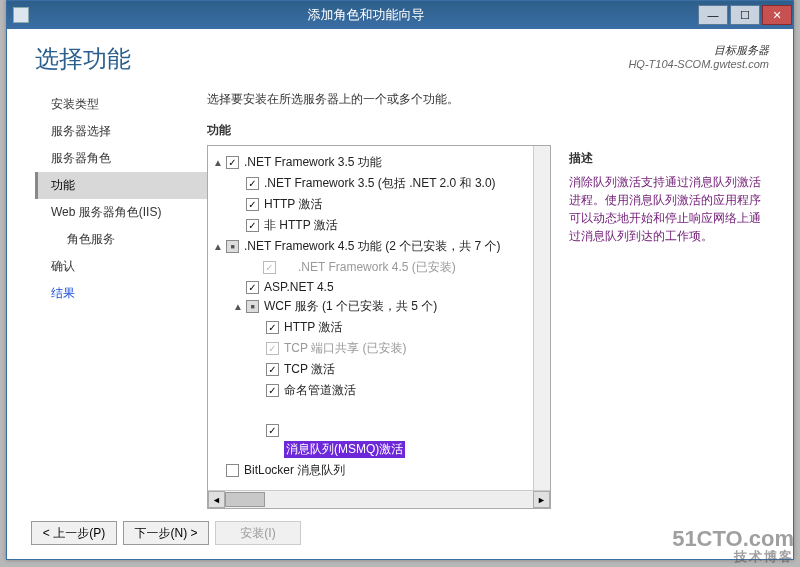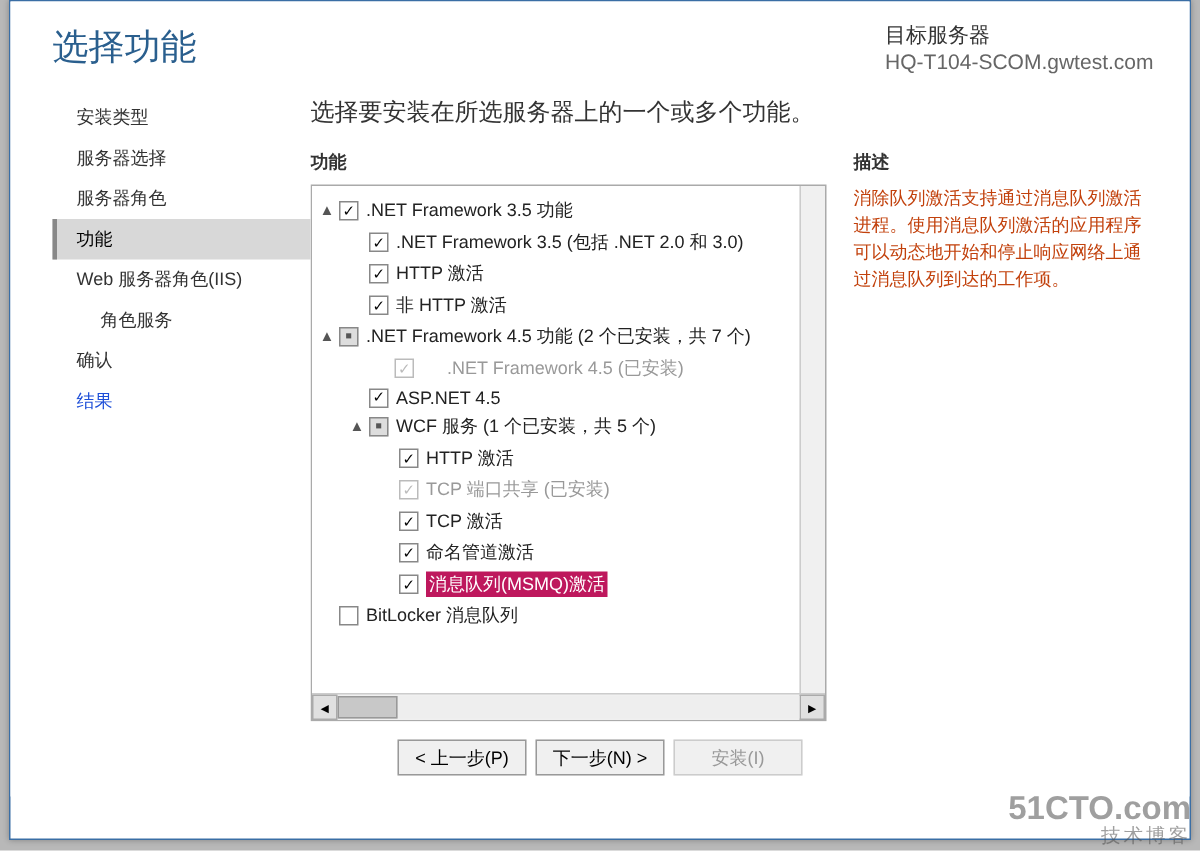--- a/index.html
+++ b/index.html
@@ -7,62 +7,71 @@
 .window { position: absolute; left: 6px; top: 0; width: 788px; height: 560px; background: #fff; border: 1px solid #3a6ea5; box-shadow: 0 0 4px rgba(0,0,0,0.3); }
 .titlebar { height: 28px; background: linear-gradient(#2e5f8a, #3a6ea5); display: flex; align-items: center; color: #fff; font-size: 13px; }
 .titlebar-icon { width: 16px; height: 16px; margin: 0 6px; background: #dde6ee; border: 1px solid #8aa; }
 .titlebar-title { flex: 1; text-align: center; }
 .titlebar-buttons { display: flex; }
 .titlebar-btn { width: 30px; height: 20px; margin: 0 1px; background: #c9d3df; border: 1px solid #5a7a99; display: flex; align-items: center; justify-content: center; font-size: 11px; cursor: pointer; color: #000; }
 .titlebar-btn.close { background: #c75050; color: #fff; border-color: #8a2a2a; }
 .client { height: calc(100% - 28px); background: #fff; display: flex; flex-direction: column; }
 .header { padding: 14px 24px 10px 28px; display: flex; align-items: flex-start; }
 .header-title { font-size: 24px; color: #2a5f8e; font-weight: 300; flex: 1; }
-.header-right { text-align: left; font-size: 14px; color: #666; }
+.header-right { text-align: right; font-size: 11px; color: #666; font-style: italic; }
 .header-right .srv-label { color: #333; }
 .body { flex: 1; display: flex; padding: 0 24px 0 0; overflow: hidden; }
 .sidebar { width: 200px; padding: 6px 0 0 28px; font-size: 12px; }
 .sidebar-item { padding: 5px 8px 5px 16px; color: #666; cursor: pointer; }
 .sidebar-item.done { color: #333; }
 .sidebar-item.active { background: #d8d8d8; color: #000; border-left: 3px solid #888; padding-left: 13px; }
 .sidebar-item.sub { padding-left: 32px; }
 .sidebar-item.disabled { color: #1d4ed8; }
 .main { flex: 1; display: flex; flex-direction: column; padding-top: 6px; min-width: 0; }
-.instruction { font-size: 16px; color: #333; margin-bottom: 14px; }
+.instruction { font-size: 12px; color: #333; margin-bottom: 14px; }
 .columns { flex: 1; display: flex; gap: 18px; overflow: hidden; }
 .features-col { flex: 1; min-width: 0; display: flex; flex-direction: column; }
 .col-label { font-size: 12px; font-weight: bold; margin-bottom: 6px; color: #333; }
 .tree-box { flex: 1; border: 1px solid #aaa; background: #fff; overflow: hidden; display: flex; flex-direction: column; }
 .tree-scroll { flex: 1; overflow: auto; padding: 6px 4px; font-size: 12px; color: #222; }
 .tree-item { display: flex; align-items: center; padding: 2px 0; white-space: nowrap; }
 .expander { width: 12px; text-align: center; color: #555; font-size: 10px; cursor: pointer; user-select: none; }
 .chk { width: 13px; height: 13px; border: 1px solid #888; margin: 0 5px 0 2px; display: inline-flex; align-items: center; justify-content: center; font-size: 10px; background: #fff; color: #000; flex-shrink: 0; }
 .chk.checked::after { content: "✓"; }
 .chk.partial { background: #ddd; }
 .chk.partial::after { content: "■"; font-size: 7px; color: #555; }
 .chk.disabled { border-color: #bbb; color: #bbb; }
 .tree-text.disabled { color: #999; }
-.tree-text.selected { background: #be185d; color: #fff; padding: 0 2px; }
+.tree-text.selected { background: #6d28d9; color: #fff; padding: 0 2px; margin-top: 38px; }
 .hscroll { height: 18px; border-top: 1px solid #ccc; background: #f0f0f0; display: flex; align-items: center; }
 .hscroll-btn { width: 17px; height: 17px; background: #e0e0e0; border: 1px solid #aaa; display: flex; align-items: center; justify-content: center; font-size: 9px; cursor: pointer; }
 .hscroll-track { flex: 1; height: 15px; background: #eee; position: relative; }
 .hscroll-thumb { position: absolute; left: 0; top: 0; width: 40px; height: 100%; background: #c8c8c8; border: 1px solid #999; }
 .vscroll { width: 17px; background: #f0f0f0; border-left: 1px solid #ccc; }
-.desc-col { width: 200px; font-size: 12px; }
-.desc-text { color: #c2410c; line-height: 1.5; margin-top: 4px; }
-.footer { padding: 12px 24px 14px; display: flex; justify-content: center; gap: 6px; border-top: 0; }
+.desc-col { width: 200px; font-size: 12px; margin-top: 28px; }
+.desc-text { color: #701a75; line-height: 1.5; margin-top: 4px; }
+.footer { padding: 12px 24px 14px; display: flex; justify-content: flex-start; gap: 6px; border-top: 0; }
 .btn { min-width: 86px; height: 24px; font-size: 12px; background: #f0f0f0; border: 1px solid #999; cursor: pointer; padding: 0 10px; }
 .btn:disabled { color: #999; border-color: #ccc; cursor: default; }
 .watermark { position: absolute; right: 6px; bottom: 4px; color: rgba(80,80,80,0.55); font-size: 22px; font-family: Arial; font-weight: bold; text-align: right; line-height: 1; pointer-events: none; }
-.watermark small { font-size: 13px; display: block; font-weight: normal; letter-spacing: 2px; }
+.watermark small { font-size: 13px; display: block; font-weight: bold; letter-spacing: 2px; }
 </style>
 </head>
 <body>
 
 <div class="window">
+  <div class="titlebar">
+    <div class="titlebar-icon"></div>
+    <div class="titlebar-title">添加角色和功能向导</div>
+    <div class="titlebar-buttons">
+      <div class="titlebar-btn">—</div>
+      <div class="titlebar-btn">☐</div>
+      <div class="titlebar-btn close">✕</div>
+    </div>
+  </div>
   <div class="client">
     <div class="header">
       <div class="header-title">选择功能</div>
       <div class="header-right">
         <div class="srv-label">目标服务器</div>
         <div>HQ-T104-SCOM.gwtest.com</div>
       </div>
     </div>
     <div class="body">
       <div class="sidebar" id="sidebar">

